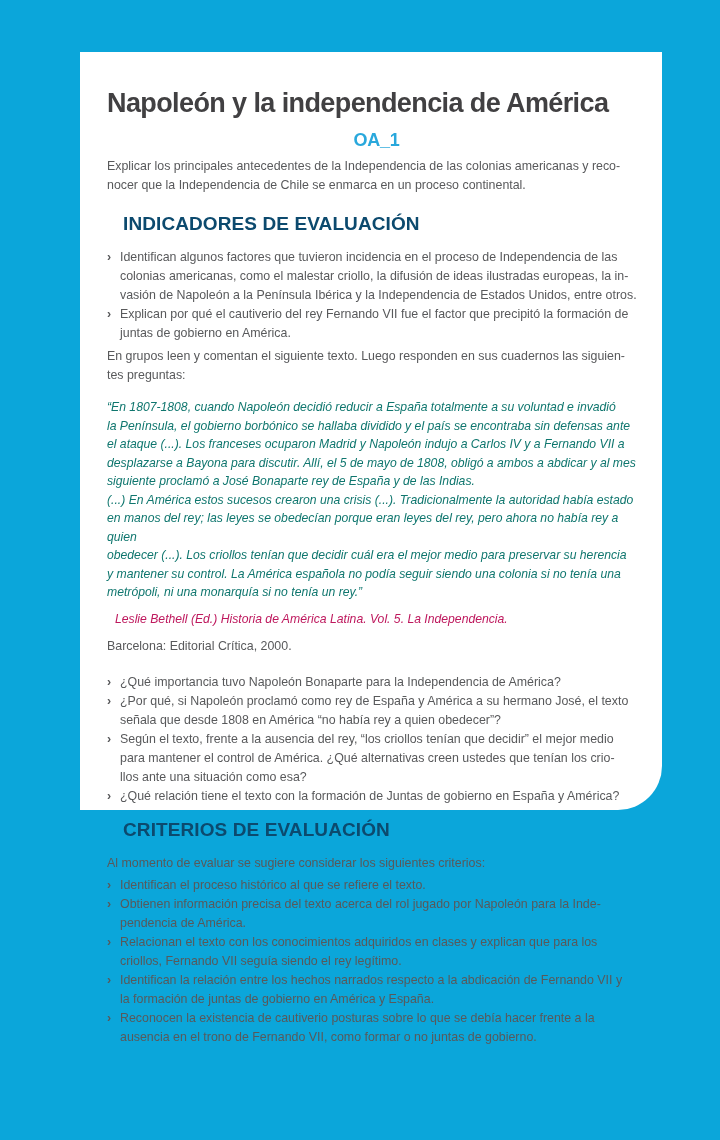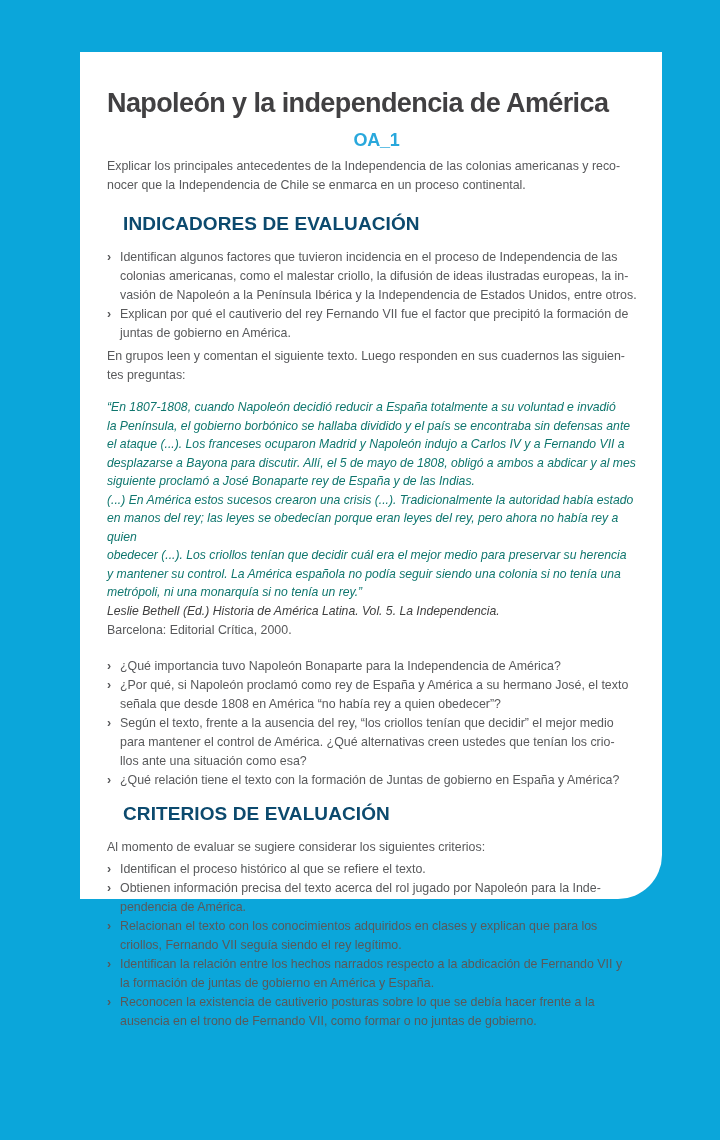--- a/index.html
+++ b/index.html
@@ -12,21 +12,21 @@
     background: #0ba6da;
     font-family: "Liberation Sans", sans-serif;
     overflow: hidden;
     position: relative;
   }
   .card {
     position: absolute;
     left: 80px;
     top: 52px;
     width: 582px;
-    height: 847px;
+    height: 758px;
     background: #ffffff;
     border-bottom-right-radius: 44px;
     box-sizing: border-box;
     padding: 36px 16px 0 27px;
   }
   .page-title {
     font-size: 27px;
     font-weight: bold;
     color: #414042;
     letter-spacing: -0.6px;
@@ -100,23 +100,23 @@
     font-style: italic;
     font-size: 12.2px;
     line-height: 18.5px;
     color: #0f766e;
     white-space: pre-line;
   }
   .quote-source-italic {
     font-style: italic;
     font-size: 12.2px;
     line-height: 19px;
-    color: #404040;
-    white-space: pre-line;
-    margin: 0;
+    color: #be185d;
+    white-space: pre-line;
+    margin: 8px;
   }
   .quote-source-plain {
     font-size: 12.4px;
     line-height: 19px;
     color: #58595b;
     margin: 0;
   }
 </style>
 </head>
 <body>

